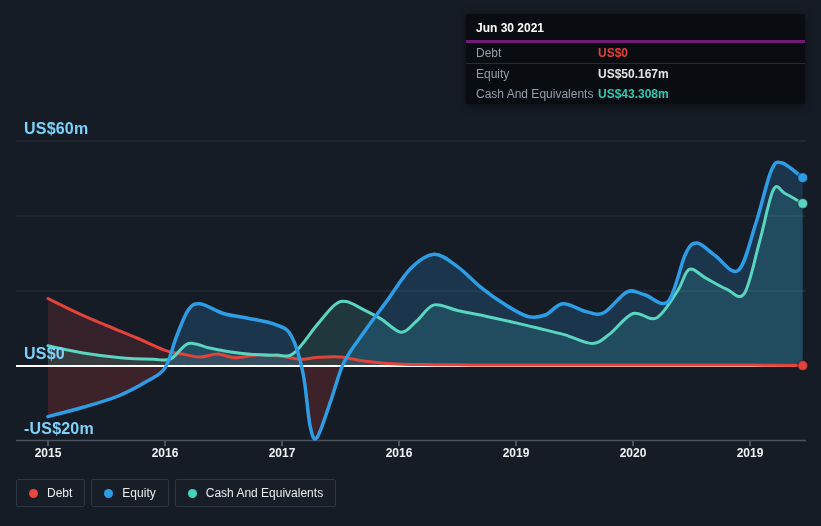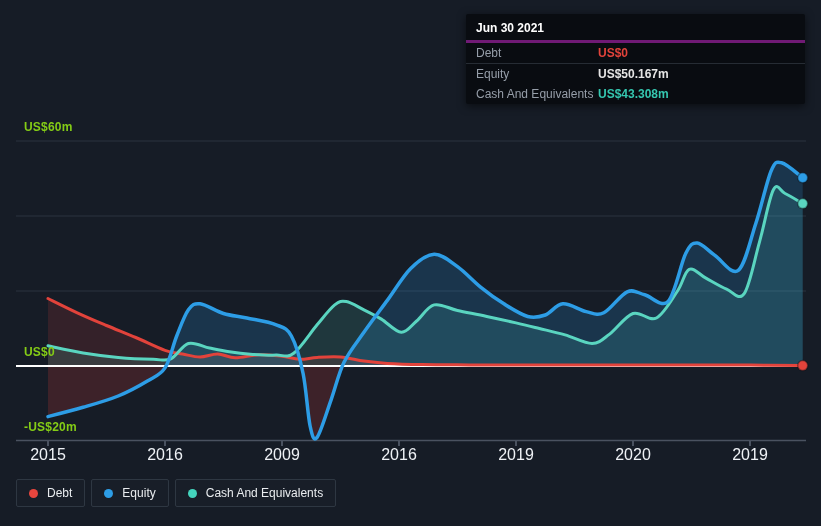--- a/index.html
+++ b/index.html
@@ -1,22 +1,22 @@
 <!DOCTYPE html>
 <html><head>
 <meta charset="utf-8">
 <style>
   html,body{margin:0;padding:0;background:#161c26;}
   *{box-sizing:border-box;font-family:"Liberation Sans",sans-serif;}
   .stage{position:relative;width:821px;height:526px;background:#161c26;overflow:hidden;}
   svg{position:absolute;left:0;top:0;}
 
   
-  .ylab{position:absolute;left:24px;color:#84cc16;font-size:12px;font-weight:700;letter-spacing:.2px;}
-  .xlab{position:absolute;top:446px;width:44px;margin-left:-22px;text-align:center;color:#eef1f5;font-size:16px;font-weight:400;}
+  .ylab{position:absolute;left:24px;color:#7dd3fc;font-size:16px;font-weight:700;letter-spacing:.2px;}
+  .xlab{position:absolute;top:446px;width:44px;margin-left:-22px;text-align:center;color:#eef1f5;font-size:12px;font-weight:700;}
 
   
   .tooltip{position:absolute;left:466px;top:14px;width:339px;background:#090c11;border-radius:2px;
            box-shadow:0 2px 8px rgba(0,0,0,.55);color:#969ea9;font-size:12px;z-index:5;}
   .tt-header{padding:7px 10px 5px;color:#fff;font-weight:700;border-bottom:3px solid #701a75;}
   .tt-row{display:flex;align-items:center;padding:3px 10px;min-height:19px;}
   .tt-row.sep{border-bottom:1px solid #262c34;}
   .tt-label{width:122px;flex:none;}
   .tt-value{font-weight:700;}
   .tt-ratio-strong{color:#fff;font-weight:700;margin-right:5px;}
@@ -68,21 +68,21 @@
 
   <div id="ylabels">
       <div class="ylab" style="top: 120px;">US$60m</div>
       <div class="ylab" style="top: 345px;">US$0</div>
       <div class="ylab" style="top: 420px;">-US$20m</div>
     </div>
 
   <div id="xlabels">
       <div class="xlab" style="left: 48px;">2015</div>
       <div class="xlab" style="left: 165px;">2016</div>
-      <div class="xlab" style="left: 282px;">2009</div>
+      <div class="xlab" style="left: 282px;">2017</div>
       <div class="xlab" style="left: 399px;">2016</div>
       <div class="xlab" style="left: 516px;">2019</div>
       <div class="xlab" style="left: 633px;">2020</div>
       <div class="xlab" style="left: 750px;">2019</div>
     </div>
 
   <div class="tooltip">
     <div class="tt-header">Jun 30 2021</div>
     <div class="tt-row sep">
       <span class="tt-label">Debt</span>

